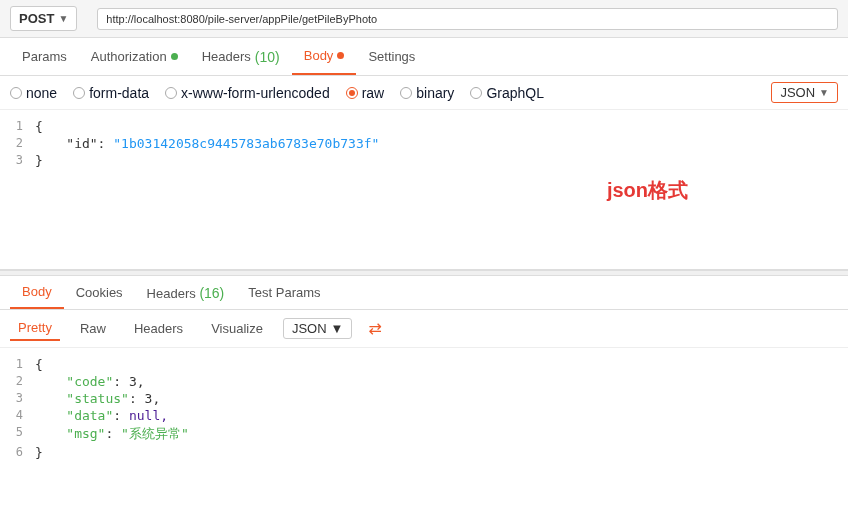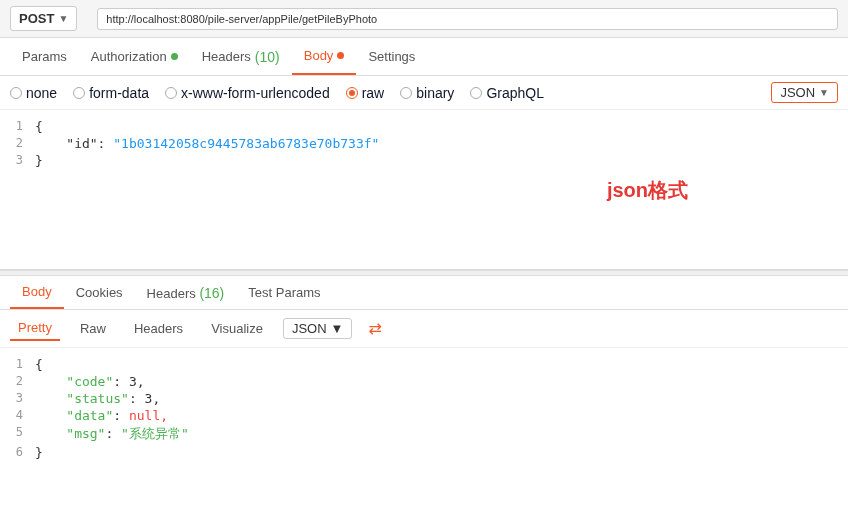--- a/index.html
+++ b/index.html
@@ -242,21 +242,21 @@
       font-size: 16px;
     }
 
     
     .response-editor {
       padding: 8px 0;
       background: #fff;
     }
     .resp-key { color: #4caf50; }
     .resp-num { color: #333; }
-    .resp-null { color: #ef4444; margin-top: 47px; }
+    .resp-null { color: #4c1d95; margin-top: 47px; }
     .resp-str { color: #4caf50; }
   </style>
 </head>
 <body>
 
 <div class="url-bar">
   <div class="method-select">
     <span>POST</span>
     <span class="chevron">▼</span>
   </div>

